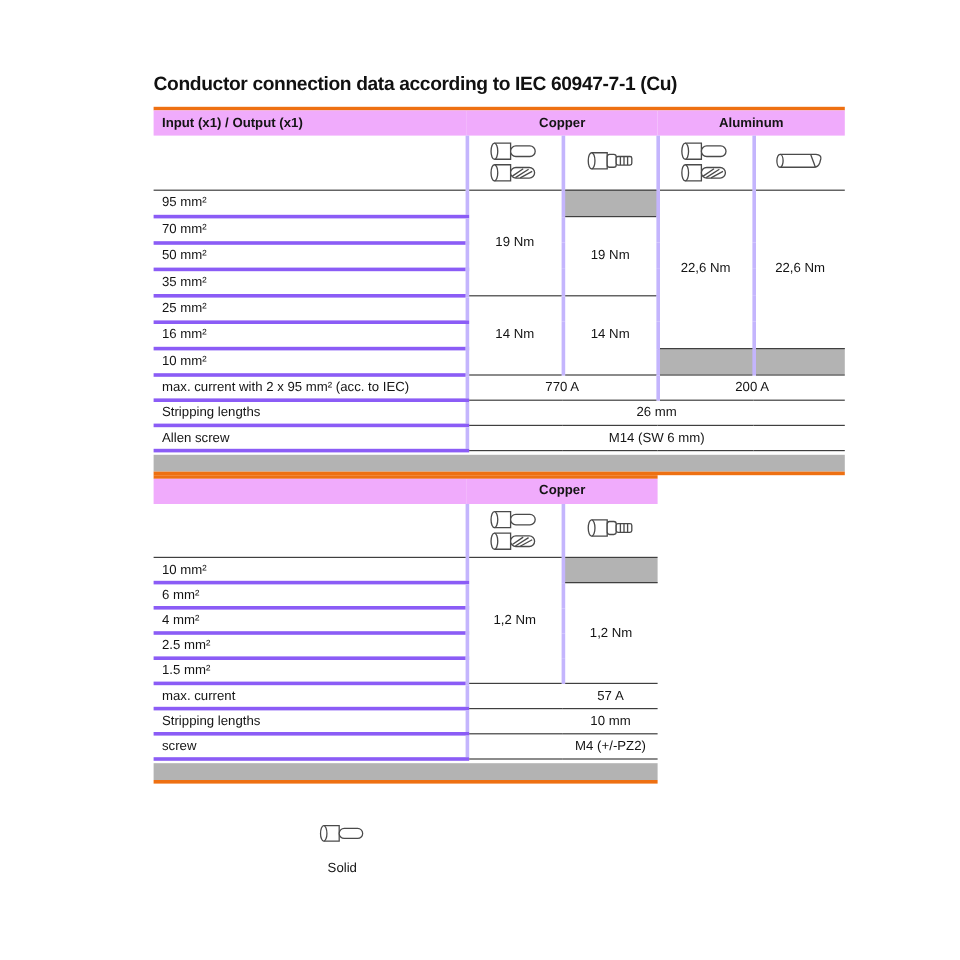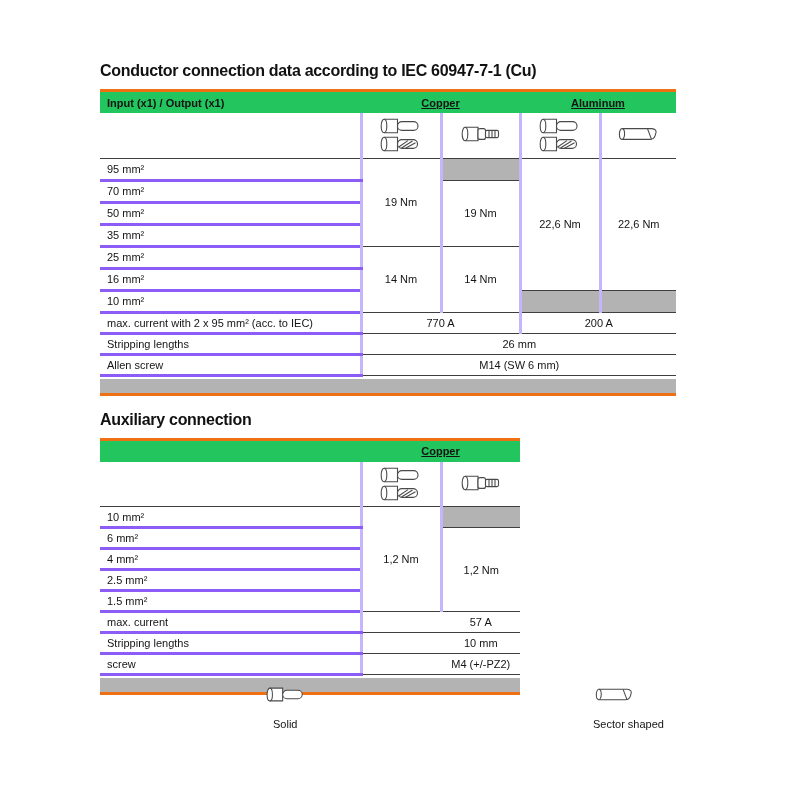--- a/index.html
+++ b/index.html
@@ -1,29 +1,29 @@
 <!DOCTYPE html>
 <html><head>
 <meta charset="utf-8">
 <style>
   html,body{margin:0;padding:0;background:#ffffff;}
   .page{position:relative;width:800px;height:800px;background:#fff;overflow:hidden;
         font-family:"Liberation Sans",sans-serif;color:#141414;}
-  .content{position:absolute;left:100px;top:62px;width:576px;}
+  .content{position:absolute;left:128px;top:62px;width:576px;}
   h1,h2{font-size:16px;font-weight:bold;margin:0 0 9px 0;letter-spacing:-0.3px;color:#111;}
   h2{margin-top:15px;}
   .rule{height:3px;background:#EE7012;}
   table{border-collapse:collapse;table-layout:fixed;font-size:11px;color:#141414;}
   .t1{width:576px;}
   .t2{width:420px;}
   td{padding:0;vertical-align:middle;}
   tr.ghead{height:21px;}
-  tr.ghead td{background:#22c55e;font-weight:bold;}
+  tr.ghead td{background:#f0abfc;font-weight:bold;}
   .hpad{padding-left:7px;}
-  .center{text-align:center;text-decoration:underline;}
+  .center{text-align:center;}
   tr.irow{height:45px;}
   tr.irow td{border-bottom:1px solid #3f3f3f;}
   .bl{border-left:3px solid #c4b5fd;}
   tr.data{height:22px;}
   tr.data2{height:21px;}
   tr.brow{height:21px;}
   td.size{padding-left:7px;border-bottom:3px solid #8b5cf6;}
   td.val{text-align:center;border-bottom:1px solid #3f3f3f;}
   td.na{background:#B3B3B3;border-bottom:1px solid #3f3f3f;}
   td.icell{text-align:center;}
@@ -163,21 +163,20 @@
       </tr>
       <tr class="brow">
         <td class="size">Allen screw</td>
         <td colspan="4" class="val bl">M14 (SW 6 mm)</td>
       </tr>
     </tbody>
       </table>
     <div class="endbar" style="background-color: rgb(179, 179, 179);"></div>
     <div class="rule" style="background-color: rgb(238, 112, 18);"></div>
 
-    <h2>Auxiliary connection</h2>
     <div class="rule w2" style="background-color: rgb(238, 112, 18);"></div>
 
     <table class="t2">
       <colgroup>
           <col style="width:261px">
           <col style="width:80px">
           <col style="width:79px">
         </colgroup>
       <tbody>
           <tr class="ghead">
@@ -236,20 +235,14 @@
     <div class="rule w2" style="background-color: rgb(238, 112, 18);"></div>
   </div>
 
   <div class="legend">
     <div class="litem p2">
       <svg class="licon" width="42" height="16" viewBox="0 0 44 16">
           <use href="#i-solid"></use>
         </svg>
       <span class="llabel">Solid</span>
     </div>
-    <div class="litem p4">
-      <svg class="licon" width="42" height="16" viewBox="0 0 44 16">
-          <use href="#i-sector"></use>
-        </svg>
-      <span class="llabel">Sector shaped</span>
-    </div>
   </div>
 </div>
 
 </body></html>

